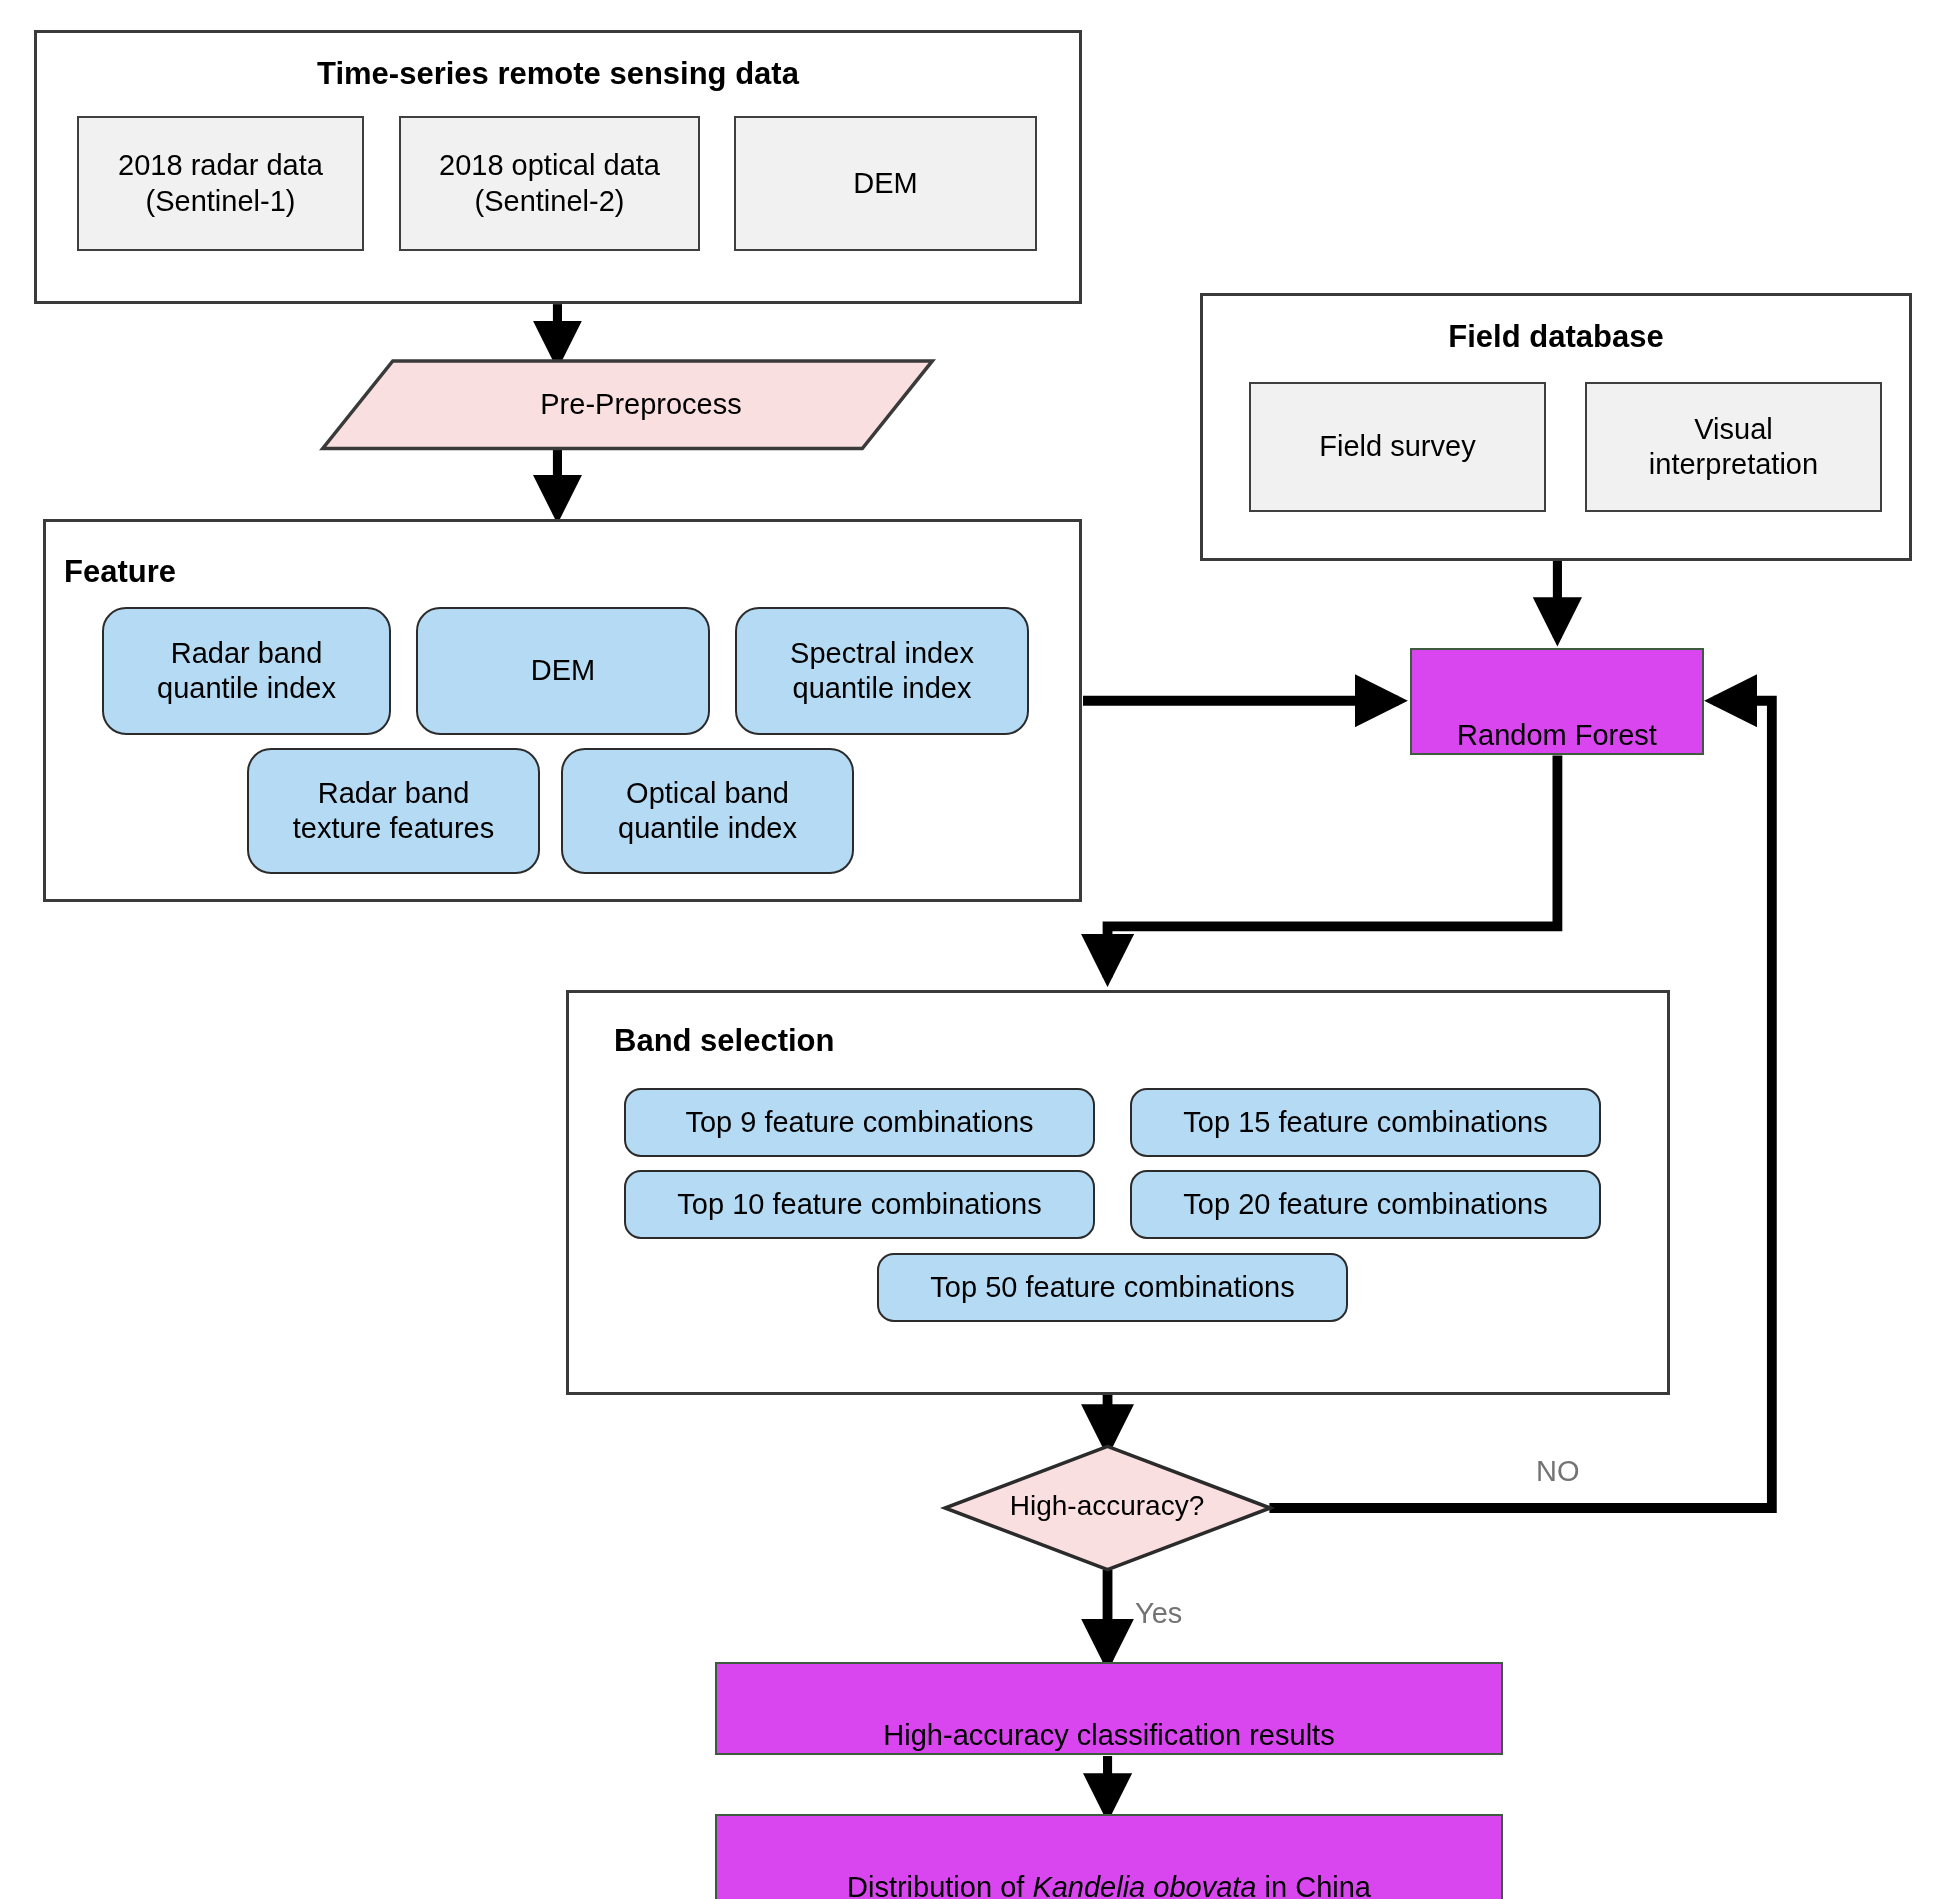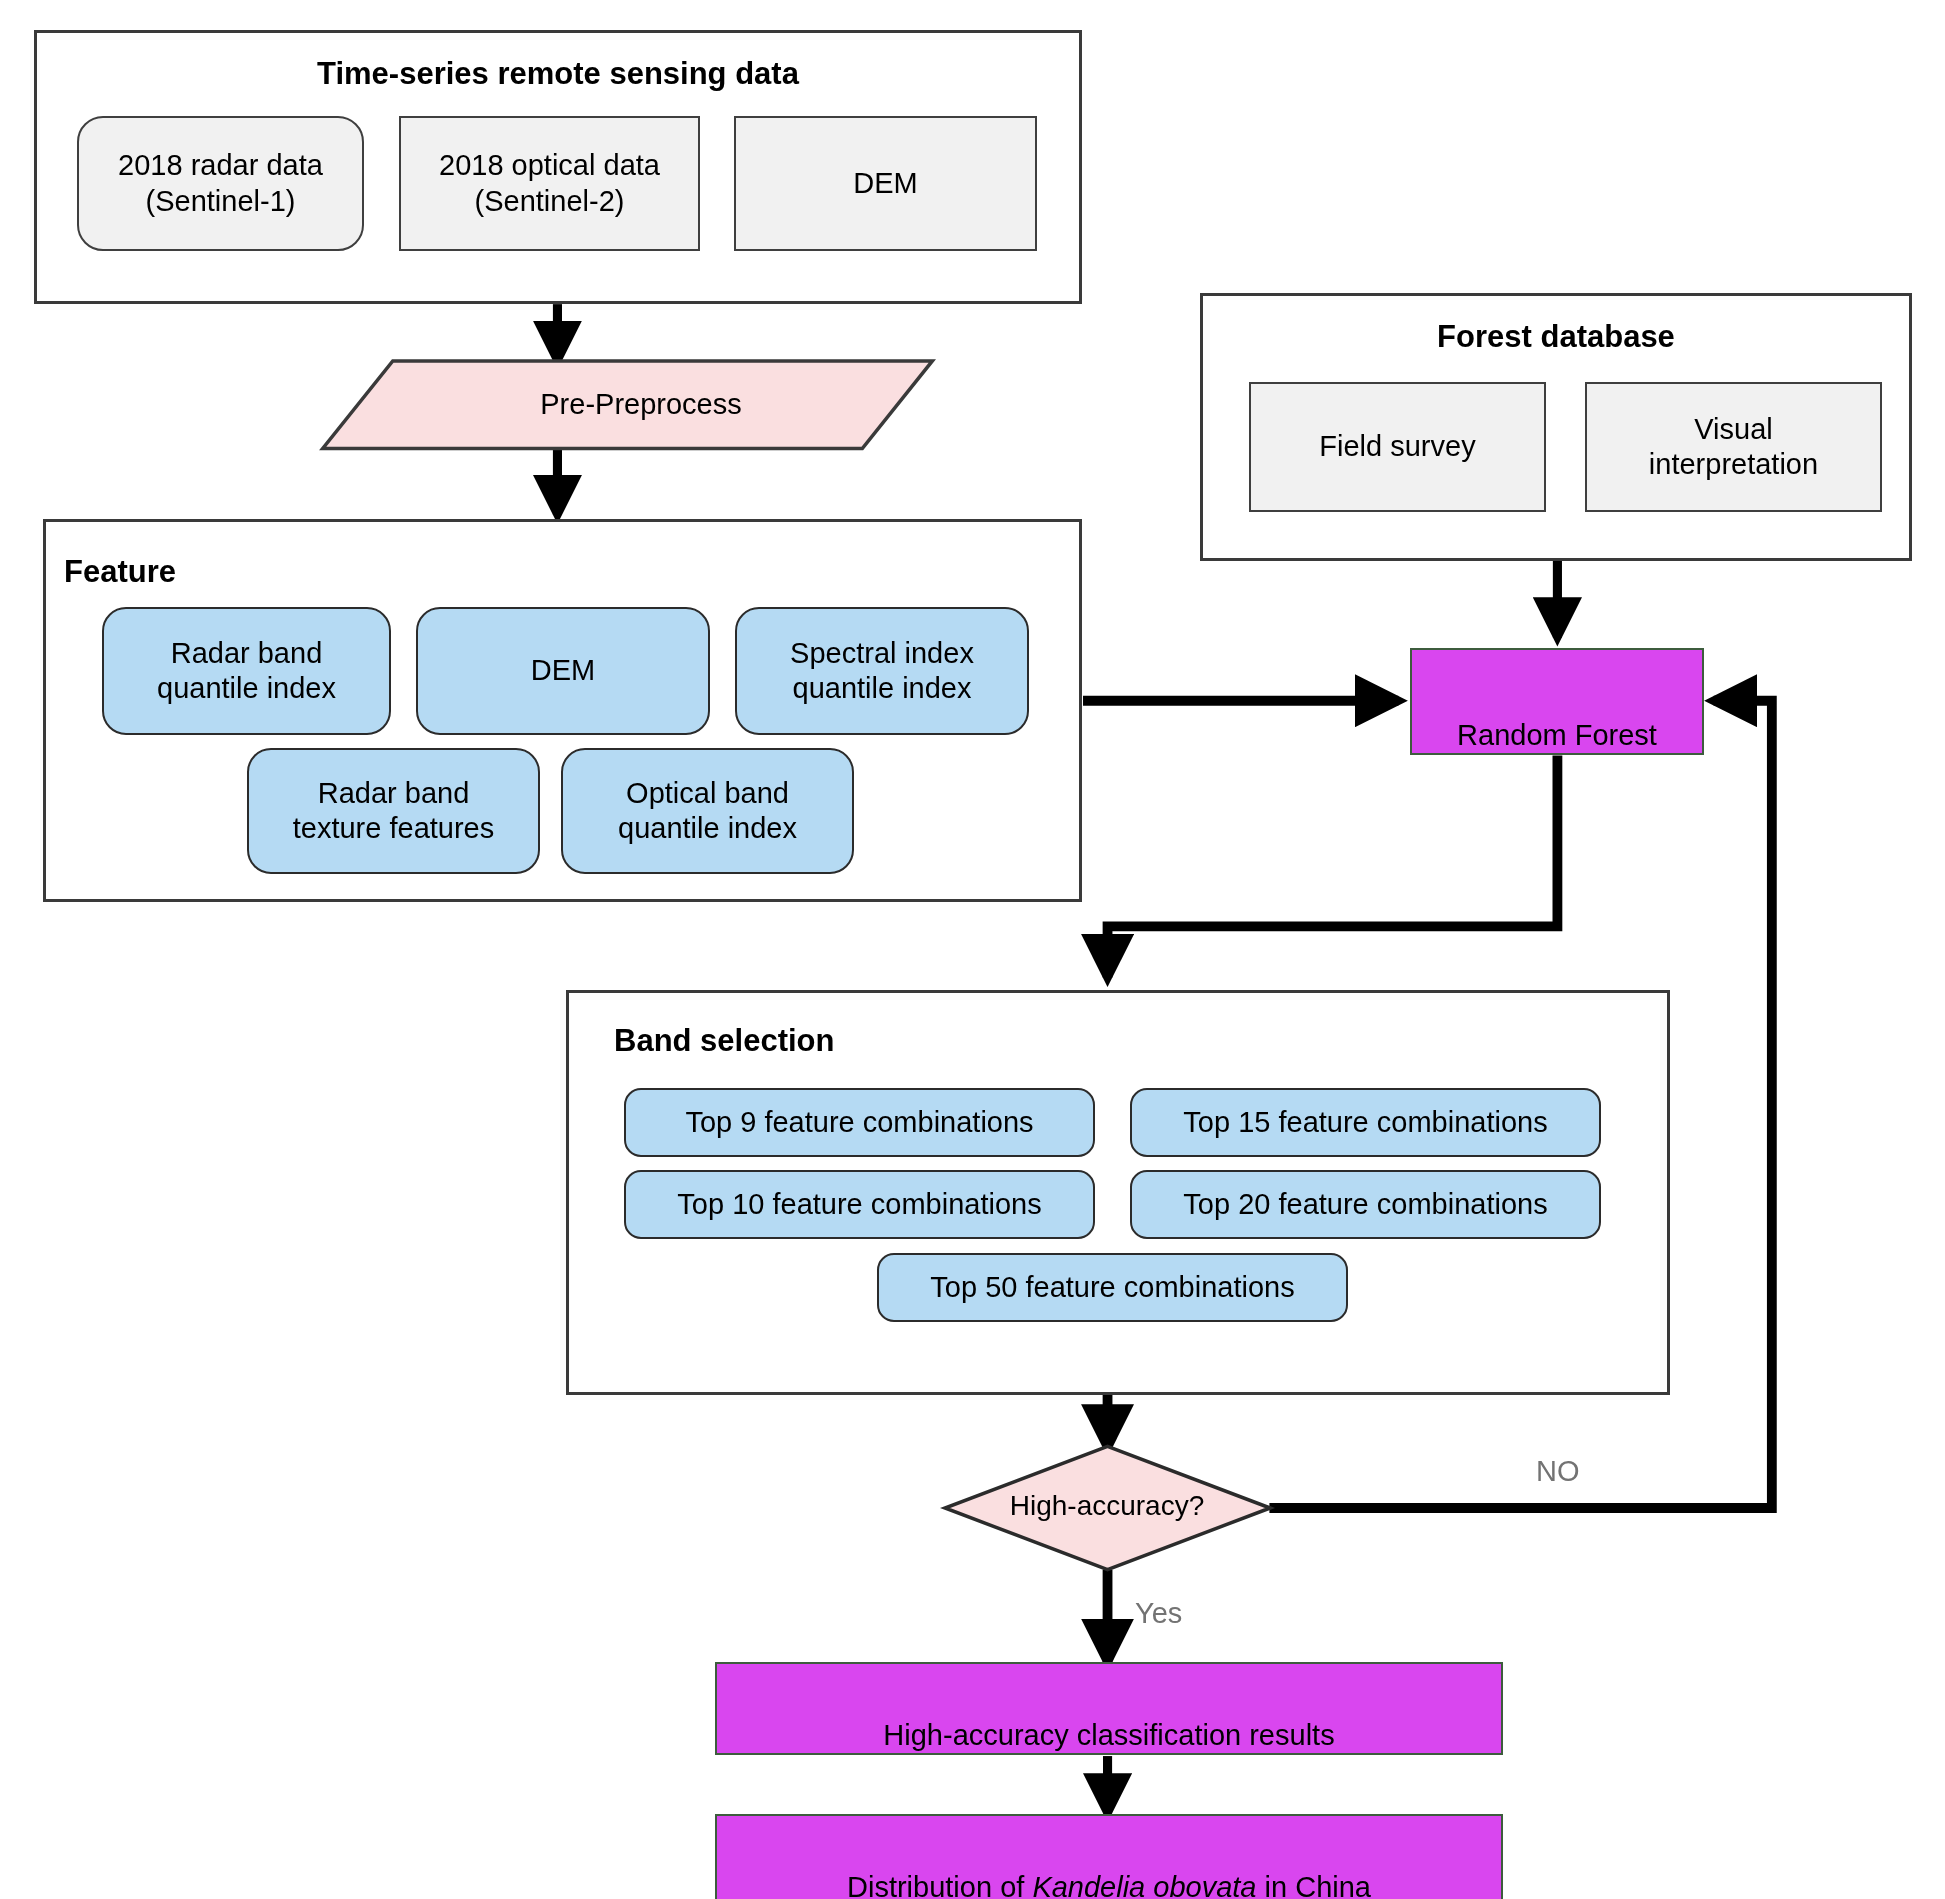--- a/index.html
+++ b/index.html
@@ -119,21 +119,21 @@
     <line x1="1580" y1="2506" x2="1580" y2="2588" stroke="#000000" stroke-width="13" marker-end="url(#arrowThick)"></line>
 
     <polygon points="560,515 1330,515 1230,640 460,640" fill="#fadfe0" stroke="#3a3a3a" stroke-width="5"></polygon>
 
     <polygon points="1580,2064 1812,2152 1580,2240 1348,2152" fill="#fadfe0" stroke="#2b2b2b" stroke-width="5"></polygon>
   </svg>
 
   <div class="group-box" style="left:34px; top:30px; width:1048px; height:274px;"></div>
   <div class="group-title" style="left:34px; top:56px; width:1048px; text-align:center; font-size:31px;">Time-series remote sensing data</div>
 
-  <div class="grey-box" style="left:77px; top:116px; width:287px; height:135px; font-size:29px;border-radius:26px;">
+  <div class="grey-box" style="left:77px; top:116px; width:287px; height:135px; font-size:29px;">
     <span style="display:block;">
       <span>2018 radar data</span><br>
       <span>(Sentinel-1)</span>
     </span>
   </div>
 
   <div class="grey-box" style="left:399px; top:116px; width:301px; height:135px; font-size:29px;">
     <span style="display:block;">
       <span>2018 optical data</span><br>
       <span>(Sentinel-2)</span>
@@ -175,21 +175,21 @@
   </div>
 
   <div class="blue-pill" style="left:561px; top:748px; width:293px; height:126px; font-size:29px;">
     <span style="display:block;">
       <span>Optical band</span><br>
       <span>quantile index</span>
     </span>
   </div>
 
   <div class="group-box" style="left:1200px; top:293px; width:712px; height:268px;"></div>
-  <div class="group-title" style="left:1200px; top:319px; width:712px; text-align:center; font-size:31px;">Forest database</div>
+  <div class="group-title" style="left:1200px; top:319px; width:712px; text-align:center; font-size:31px;">Field database</div>
 
   <div class="grey-box" style="left:1585px; top:382px; width:297px; height:130px; font-size:29px;">
     <span style="display:block;">
       <span>Visual</span><br>
       <span>interpretation</span>
     </span>
   </div>
 
   <div class="grey-box" style="left:1249px; top:382px; width:297px; height:130px; font-size:29px;">
     <span>Field survey</span>

